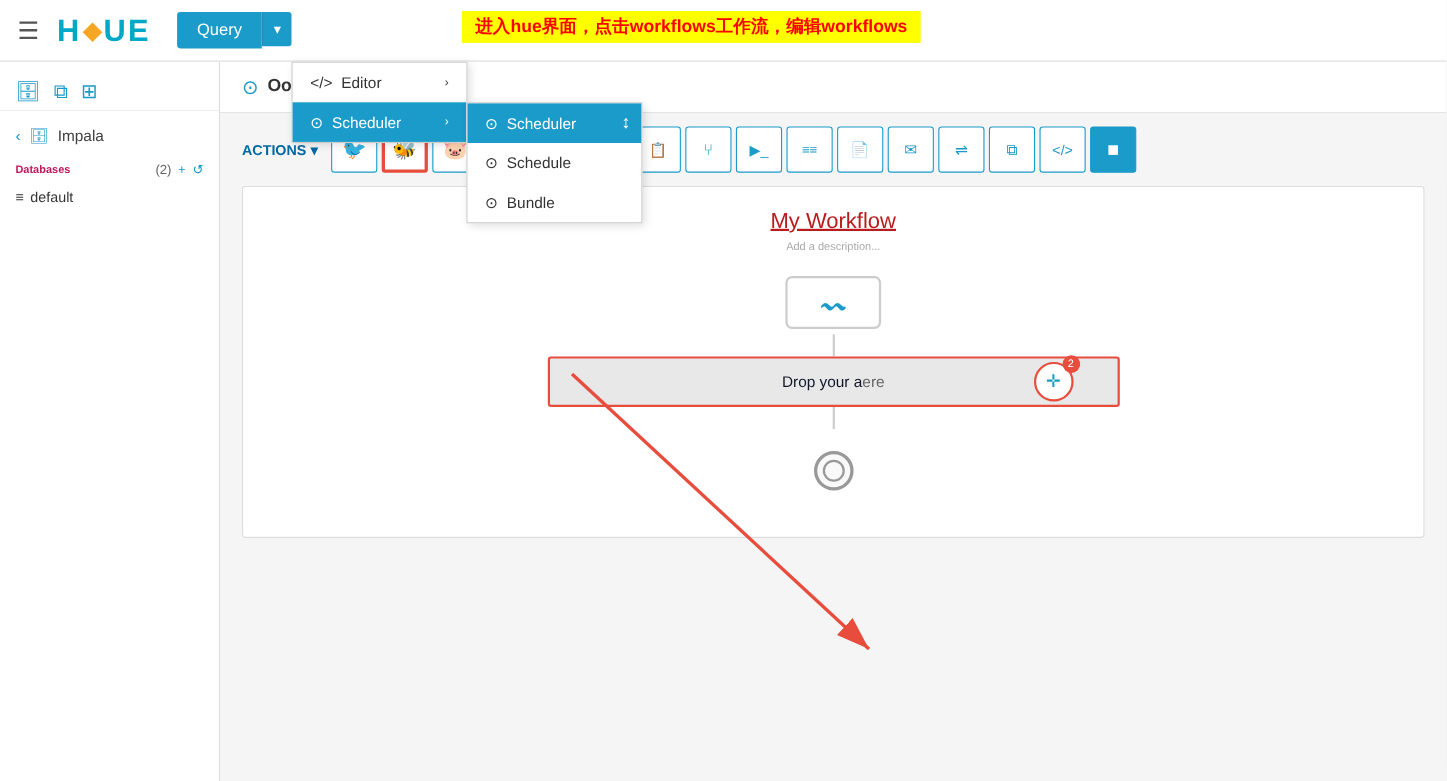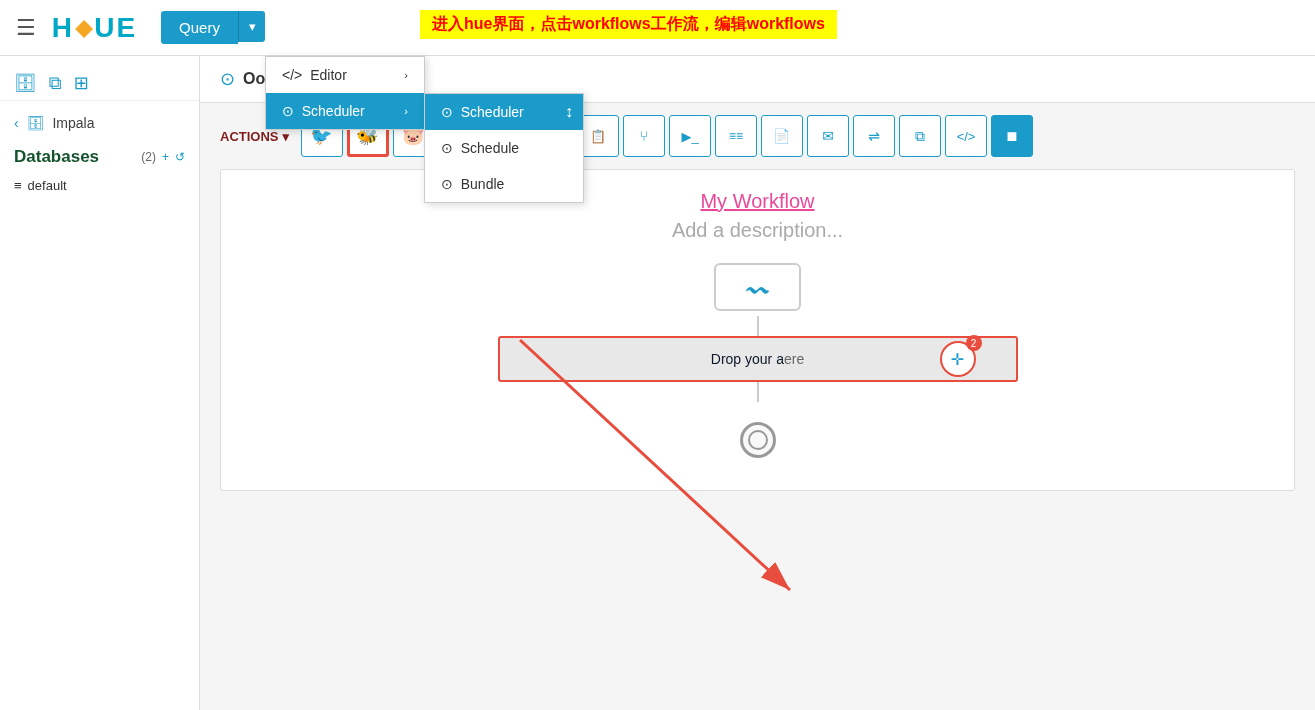--- a/index.html
+++ b/index.html
@@ -173,23 +173,23 @@
       color: #404040;
     }
     .databases-header {
       display: flex;
       align-items: center;
       justify-content: space-between;
       padding: 6px 14px;
       margin-top: 4px;
     }
     .databases-label {
-      font-size: 17px;
+      font-size: 10px;
       font-weight: bold;
-      color: #14532d;
+      color: #be185d;
     }
     .databases-count {
       font-size: 12px;
       color: #666;
       display: flex;
       align-items: center;
       gap: 6px;
     }
     .filter-input {
       margin: 4px 14px;
@@ -264,21 +264,21 @@
     
     .action-toolbar {
       display: flex;
       align-items: center;
       padding: 12px 20px;
       gap: 4px;
       background: #f5f5f5;
     }
     .actions-label {
       font-size: 13px;
-      color: #7f1d1d;
+      color: #0369a1;
       font-weight: bold;
       margin-right: 8px;
       cursor: pointer;
       display: flex;
       align-items: center;
       gap: 4px;
     }
     .action-btn {
       width: 42px;
       height: 42px;
@@ -319,27 +319,27 @@
       border: 1px solid #ddd;
       border-radius: 3px;
       padding: 20px;
       min-height: 320px;
       position: relative;
     }
     .workflow-title {
       text-align: center;
       font-size: 20px;
       text-decoration: underline;
-      color: #ec4899;
+      color: #b91c1c;
       margin-bottom: 6px;
     }
     .workflow-description {
       text-align: center;
       color: #aaa;
-      font-size: 20px;
+      font-size: 10px;
       margin-bottom: 20px;
     }
 
     
     .drop-zone-container {
       position: relative;
       margin: 0 auto;
       width: 520px;
     }
     .drop-zone {

